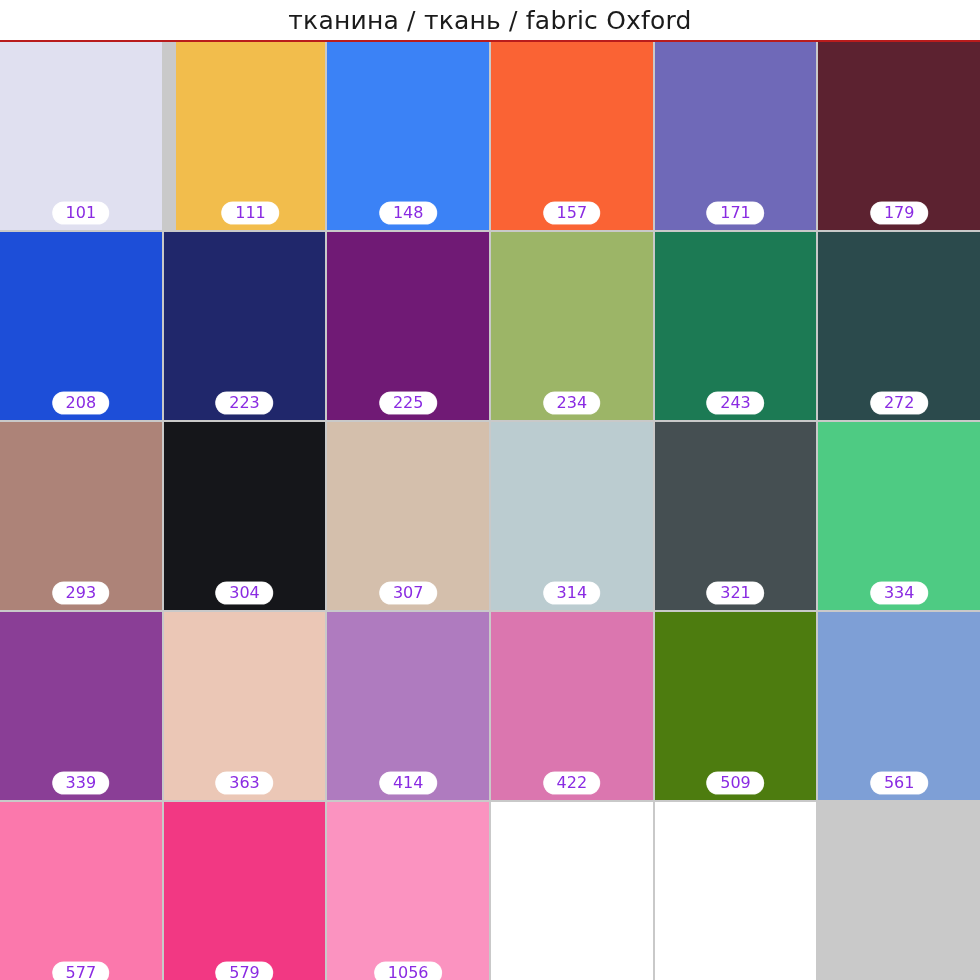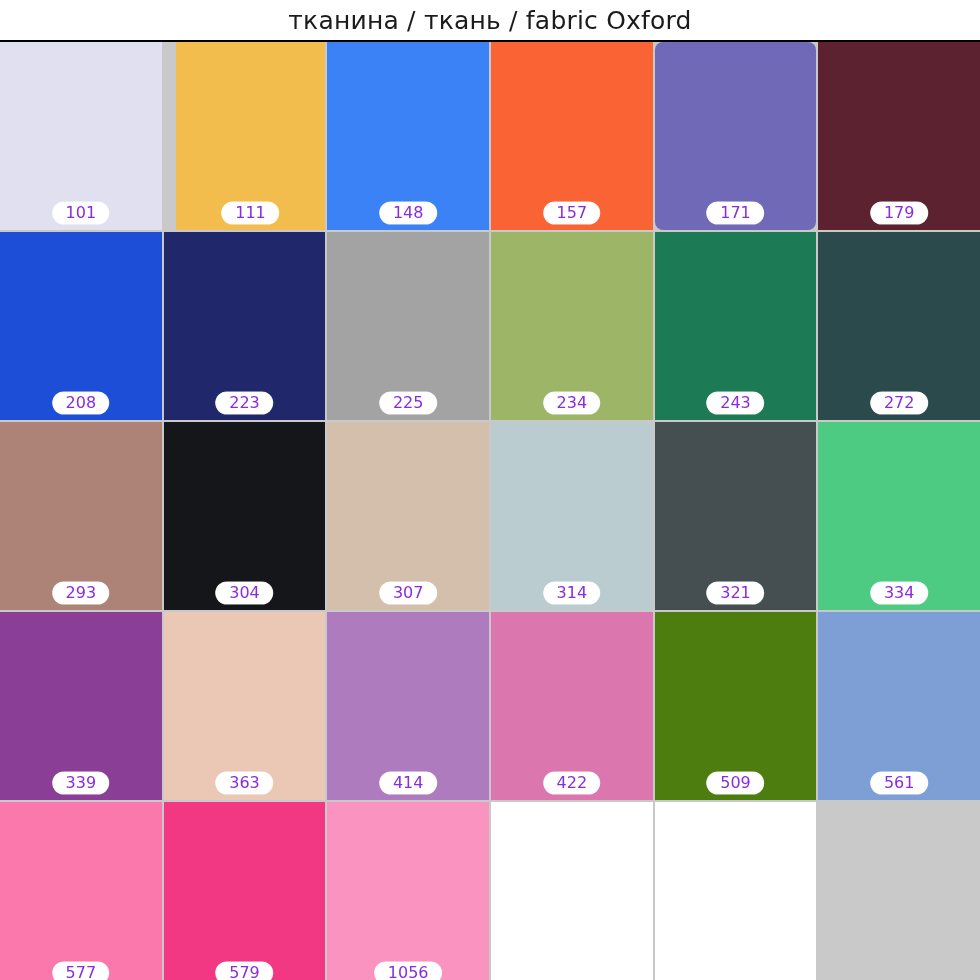--- a/index.html
+++ b/index.html
@@ -41,21 +41,21 @@
   
   .swatch-grid {
     position: relative;
     width: 980px;
     height: 940px;
     display: grid;
     grid-template-columns: repeat(6, 1fr);
     grid-auto-rows: 188px;
     gap: 2px;
     background: #c9c9c9;   
-    border-top: 2px solid #000000;
+    border-top: 2px solid #b91c1c;
     padding-top: 0;
     align-content: start;
   }
 
   .swatch {
     position: relative;
     overflow: hidden;
     display: block;
   }
 
@@ -98,33 +98,33 @@
       </div>
       <div class="swatch" style="background: rgb(242, 189, 76); margin-left: 12px;">
         <span class="swatch-label">111</span>
       </div>
       <div class="swatch" style="background: #3b82f6; padding-left: 28px;">
         <span class="swatch-label">148</span>
       </div>
       <div class="swatch" style="background: rgb(250, 99, 52);">
         <span class="swatch-label">157</span>
       </div>
-      <div class="swatch" style="background: rgb(111, 105, 184); border-radius: 8px;">
+      <div class="swatch" style="background: rgb(111, 105, 184);">
         <span class="swatch-label">171</span>
       </div>
       <div class="swatch" style="background: rgb(92, 34, 48);">
         <span class="swatch-label">179</span>
       </div>
       <div class="swatch" style="background: #1d4ed8;">
         <span class="swatch-label">208</span>
       </div>
       <div class="swatch" style="background: rgb(32, 39, 107);">
         <span class="swatch-label">223</span>
       </div>
-      <div class="swatch" style="background: #a3a3a3;">
+      <div class="swatch" style="background: #701a75;">
         <span class="swatch-label">225</span>
       </div>
       <div class="swatch" style="background: rgb(156, 181, 103);">
         <span class="swatch-label">234</span>
       </div>
       <div class="swatch" style="background: rgb(28, 122, 84);">
         <span class="swatch-label">243</span>
       </div>
       <div class="swatch" style="background: rgb(43, 74, 76);">
         <span class="swatch-label">272</span>

